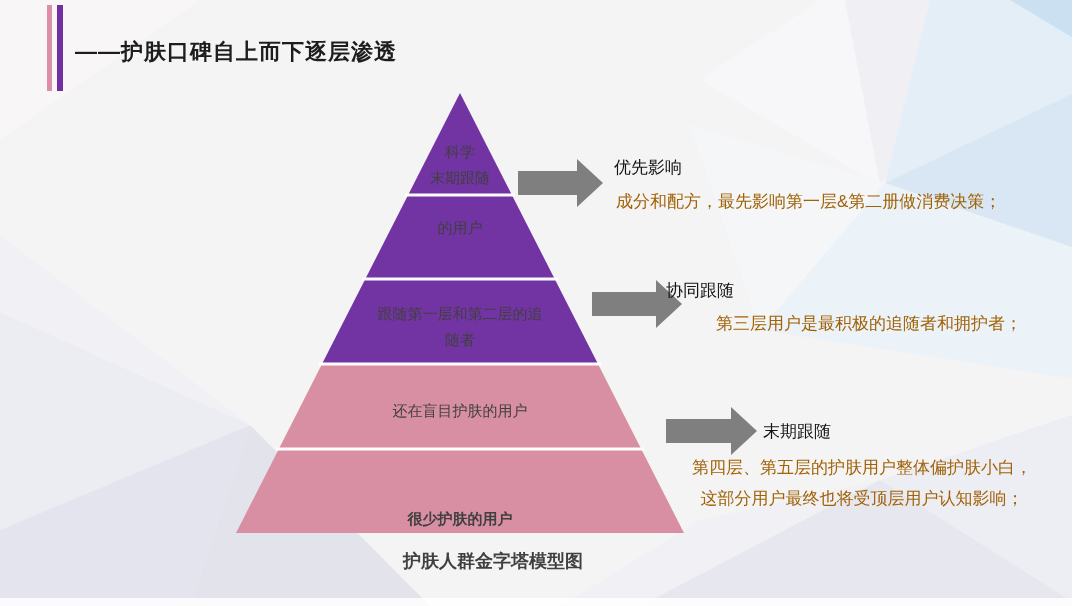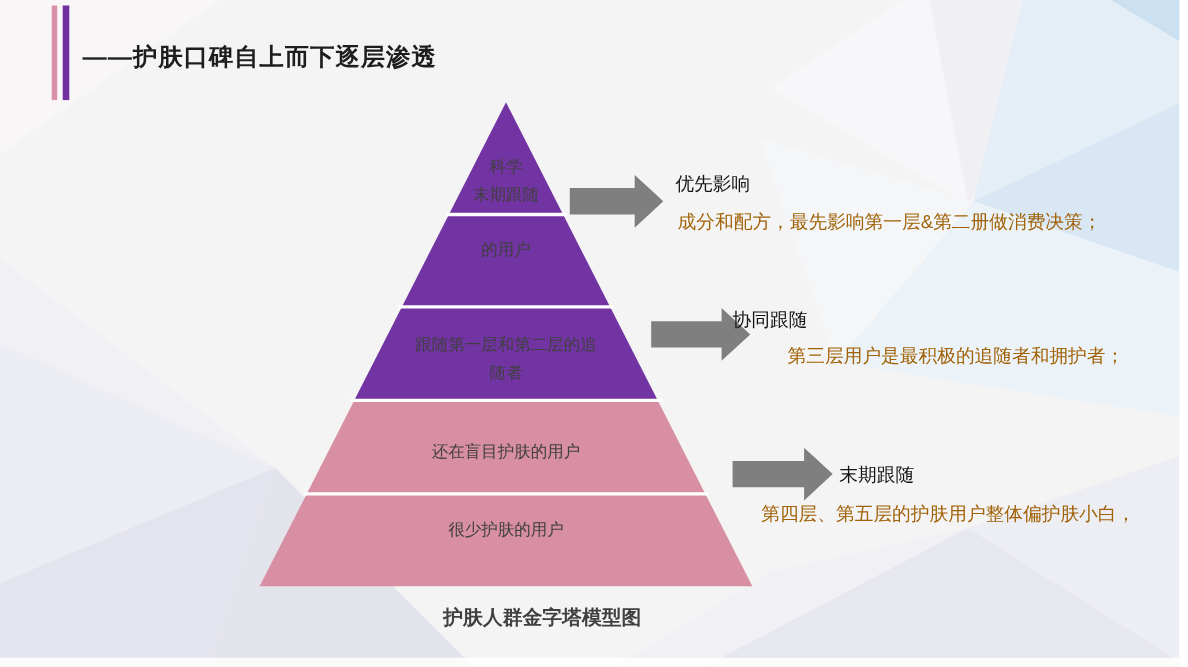--- a/index.html
+++ b/index.html
@@ -121,21 +121,21 @@
   <div class="layer-label" style="top:215px;">
     <div>的用户</div>
   </div>
   <div class="layer-label" style="top:398px;">
     <div>还在盲目护肤的用户</div>
   </div>
   <div class="layer-label" style="top:301px;">
     <div>跟随第一层和第二层的追</div>
     <div>随者</div>
   </div>
-  <div class="layer-label" style="top:469px;">
+  <div class="layer-label" style="top:506px;font-weight:bold;">
     <div>很少护肤的用户</div>
   </div>
 
   <div>
     <div class="anno-head" style="left:614px; top:156px;">优先影响</div>
     <div class="anno-body" style="left:616px; top:186px;">
       <div>成分和配方，最先影响第一层&amp;第二册做消费决策；</div>
     </div>
   </div>
 
@@ -143,19 +143,20 @@
     <div class="anno-head" style="left:666px; top:279px;">协同跟随</div>
     <div class="anno-body" style="left:716px; top:308px;">
       <div>第三层用户是最积极的追随者和拥护者；</div>
     </div>
   </div>
 
   <div>
     <div class="anno-head" style="left:763px; top:420px;">末期跟随</div>
     <div class="anno-body" style="left:692px; top:452px;text-align:center;">
       <div>第四层、第五层的护肤用户整体偏护肤小白，</div>
+      <div>这部分用户最终也将受顶层用户认知影响；</div>
     </div>
   </div>
 
   <div class="caption">护肤人群金字塔模型图</div>
 
   <div class="bottom-strip"></div>
 </div>
 
 </body></html>

